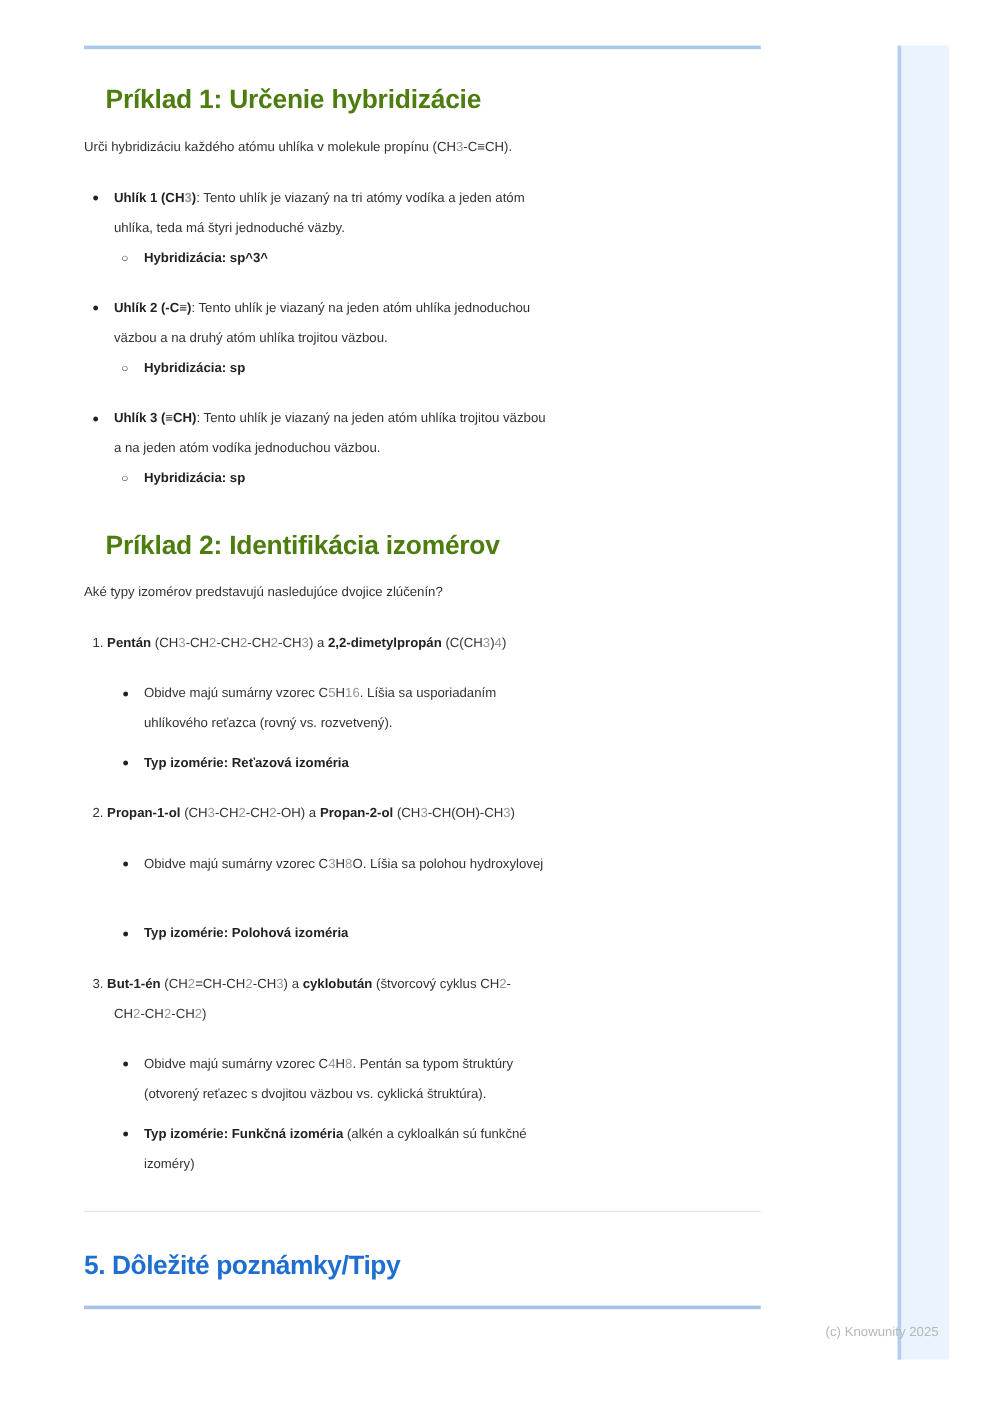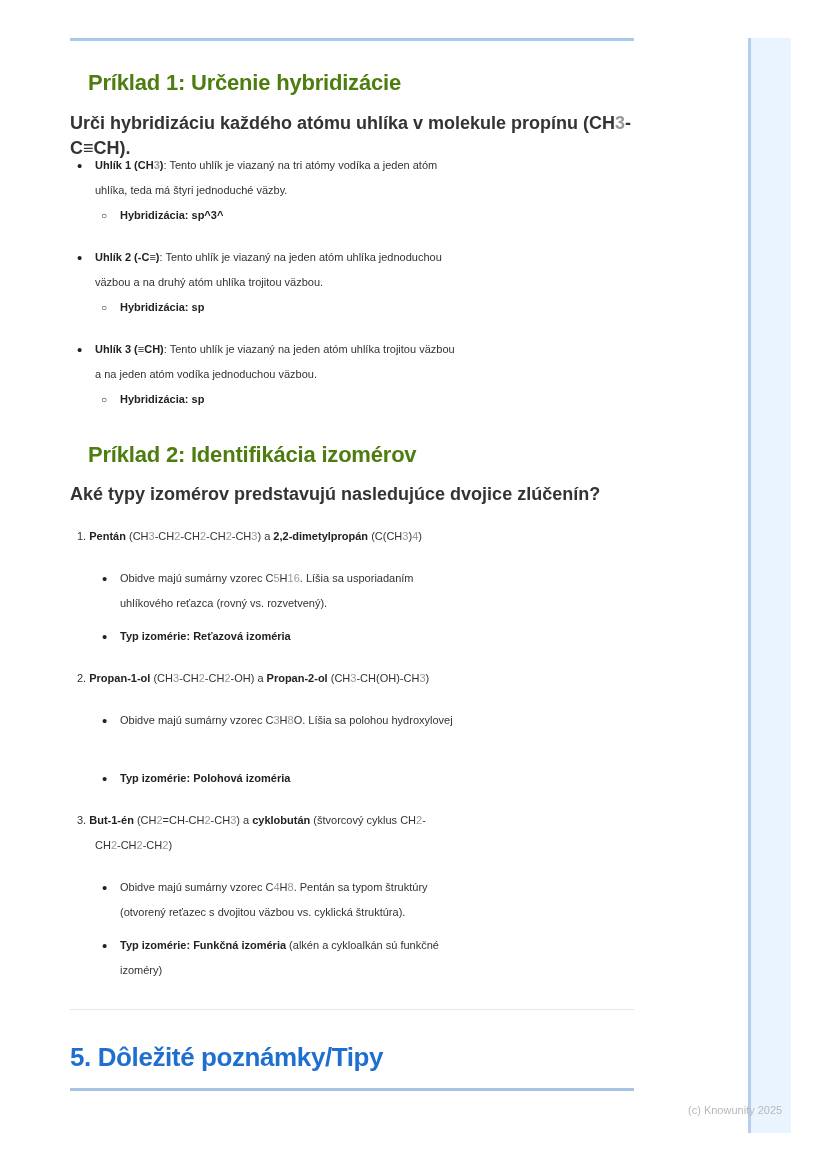--- a/index.html
+++ b/index.html
@@ -1,26 +1,26 @@
 <!DOCTYPE html>
 <html><head>
 <meta charset="utf-8">
 <style>
   html, body { margin:0; padding:0; background:#ffffff; }
   body { width:828px; height:1171px; position:relative; overflow:hidden;
          font-family:"Liberation Sans", "DejaVu Sans", sans-serif; color:#2b2b2b; }
   .top-rule { position:absolute; left:70px; top:38px; width:564px; height:3px; background:#a9c8ee; }
   .h3 { position:absolute; left:84px; font-size:22px; font-weight:bold; color:#4d7c0f; margin:4px; letter-spacing:-0.2px; }
-  .p { position:absolute; left:70px; font-size:18px; line-height:25px; margin:0; color:#333; width:564px;font-weight:bold; }
+  .p { position:absolute; left:70px; font-size:11px; line-height:25px; margin:0; color:#333; width:564px; }
   .li { position:absolute; font-size:11px; line-height:25px; color:#333; }
   .li b { color:#222; }
   .bullet { position:absolute; font-size:15px; line-height:25px; color:#222; }
   .sub { color:#999; }
   .hr { position:absolute; left:70px; width:564px; height:1px; background:#e6e6e6; }
-  .h2 { position:absolute; left:70px; top:1042px; font-size:26px; font-weight:bold; color:#1f6fd1; margin:0; letter-spacing:-0.4px;text-align:center; }
+  .h2 { position:absolute; left:70px; top:1042px; font-size:22px; font-weight:bold; color:#1f6fd1; margin:0; letter-spacing:-0.4px;text-align:center; }
   .h2-rule { position:absolute; left:70px; top:1088px; width:564px; height:3px; background:#a9c3e6; }
   .side-panel { position:absolute; left:748px; top:38px; width:43px; height:1095px; background:#eaf4fe; border-left:3px solid #b5cdee; box-sizing:border-box; }
   .footer { position:absolute; left:688px; top:1104px; font-size:11px; color:#b8b8b8; }
   .just { text-align:justify; }
 </style>
 </head>
 <body>
 
 <div class="top-rule"></div>
 

